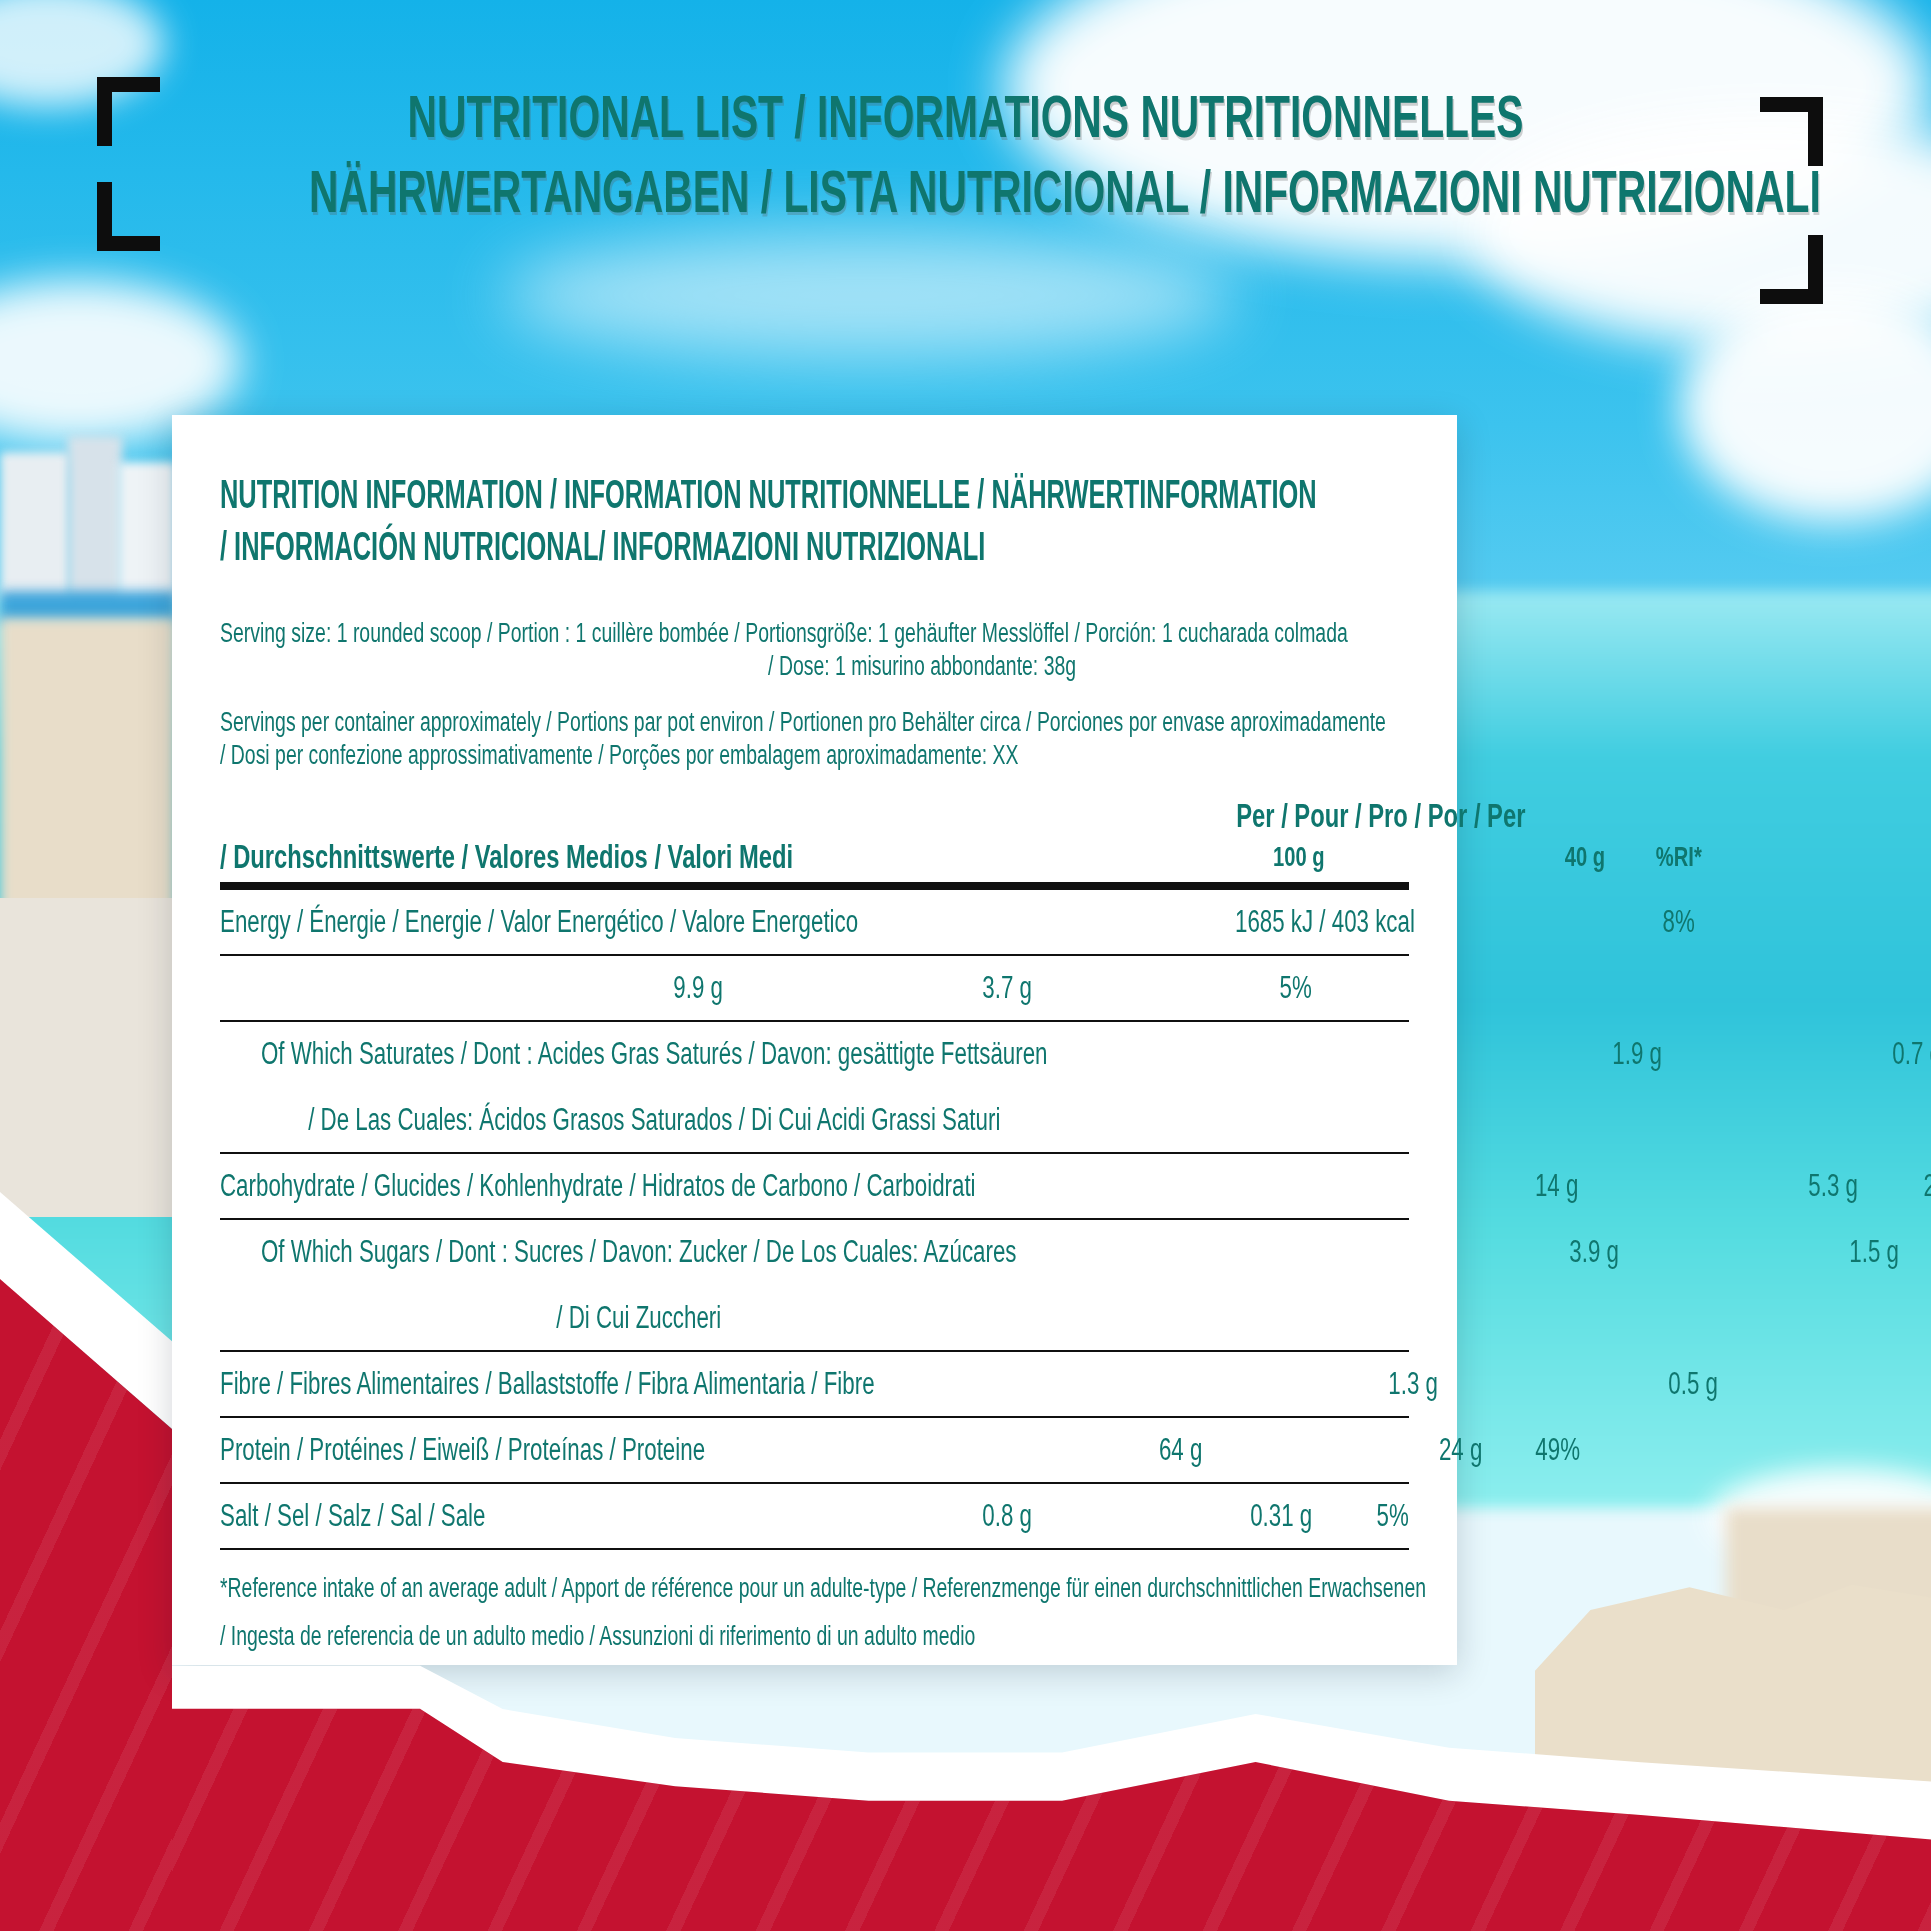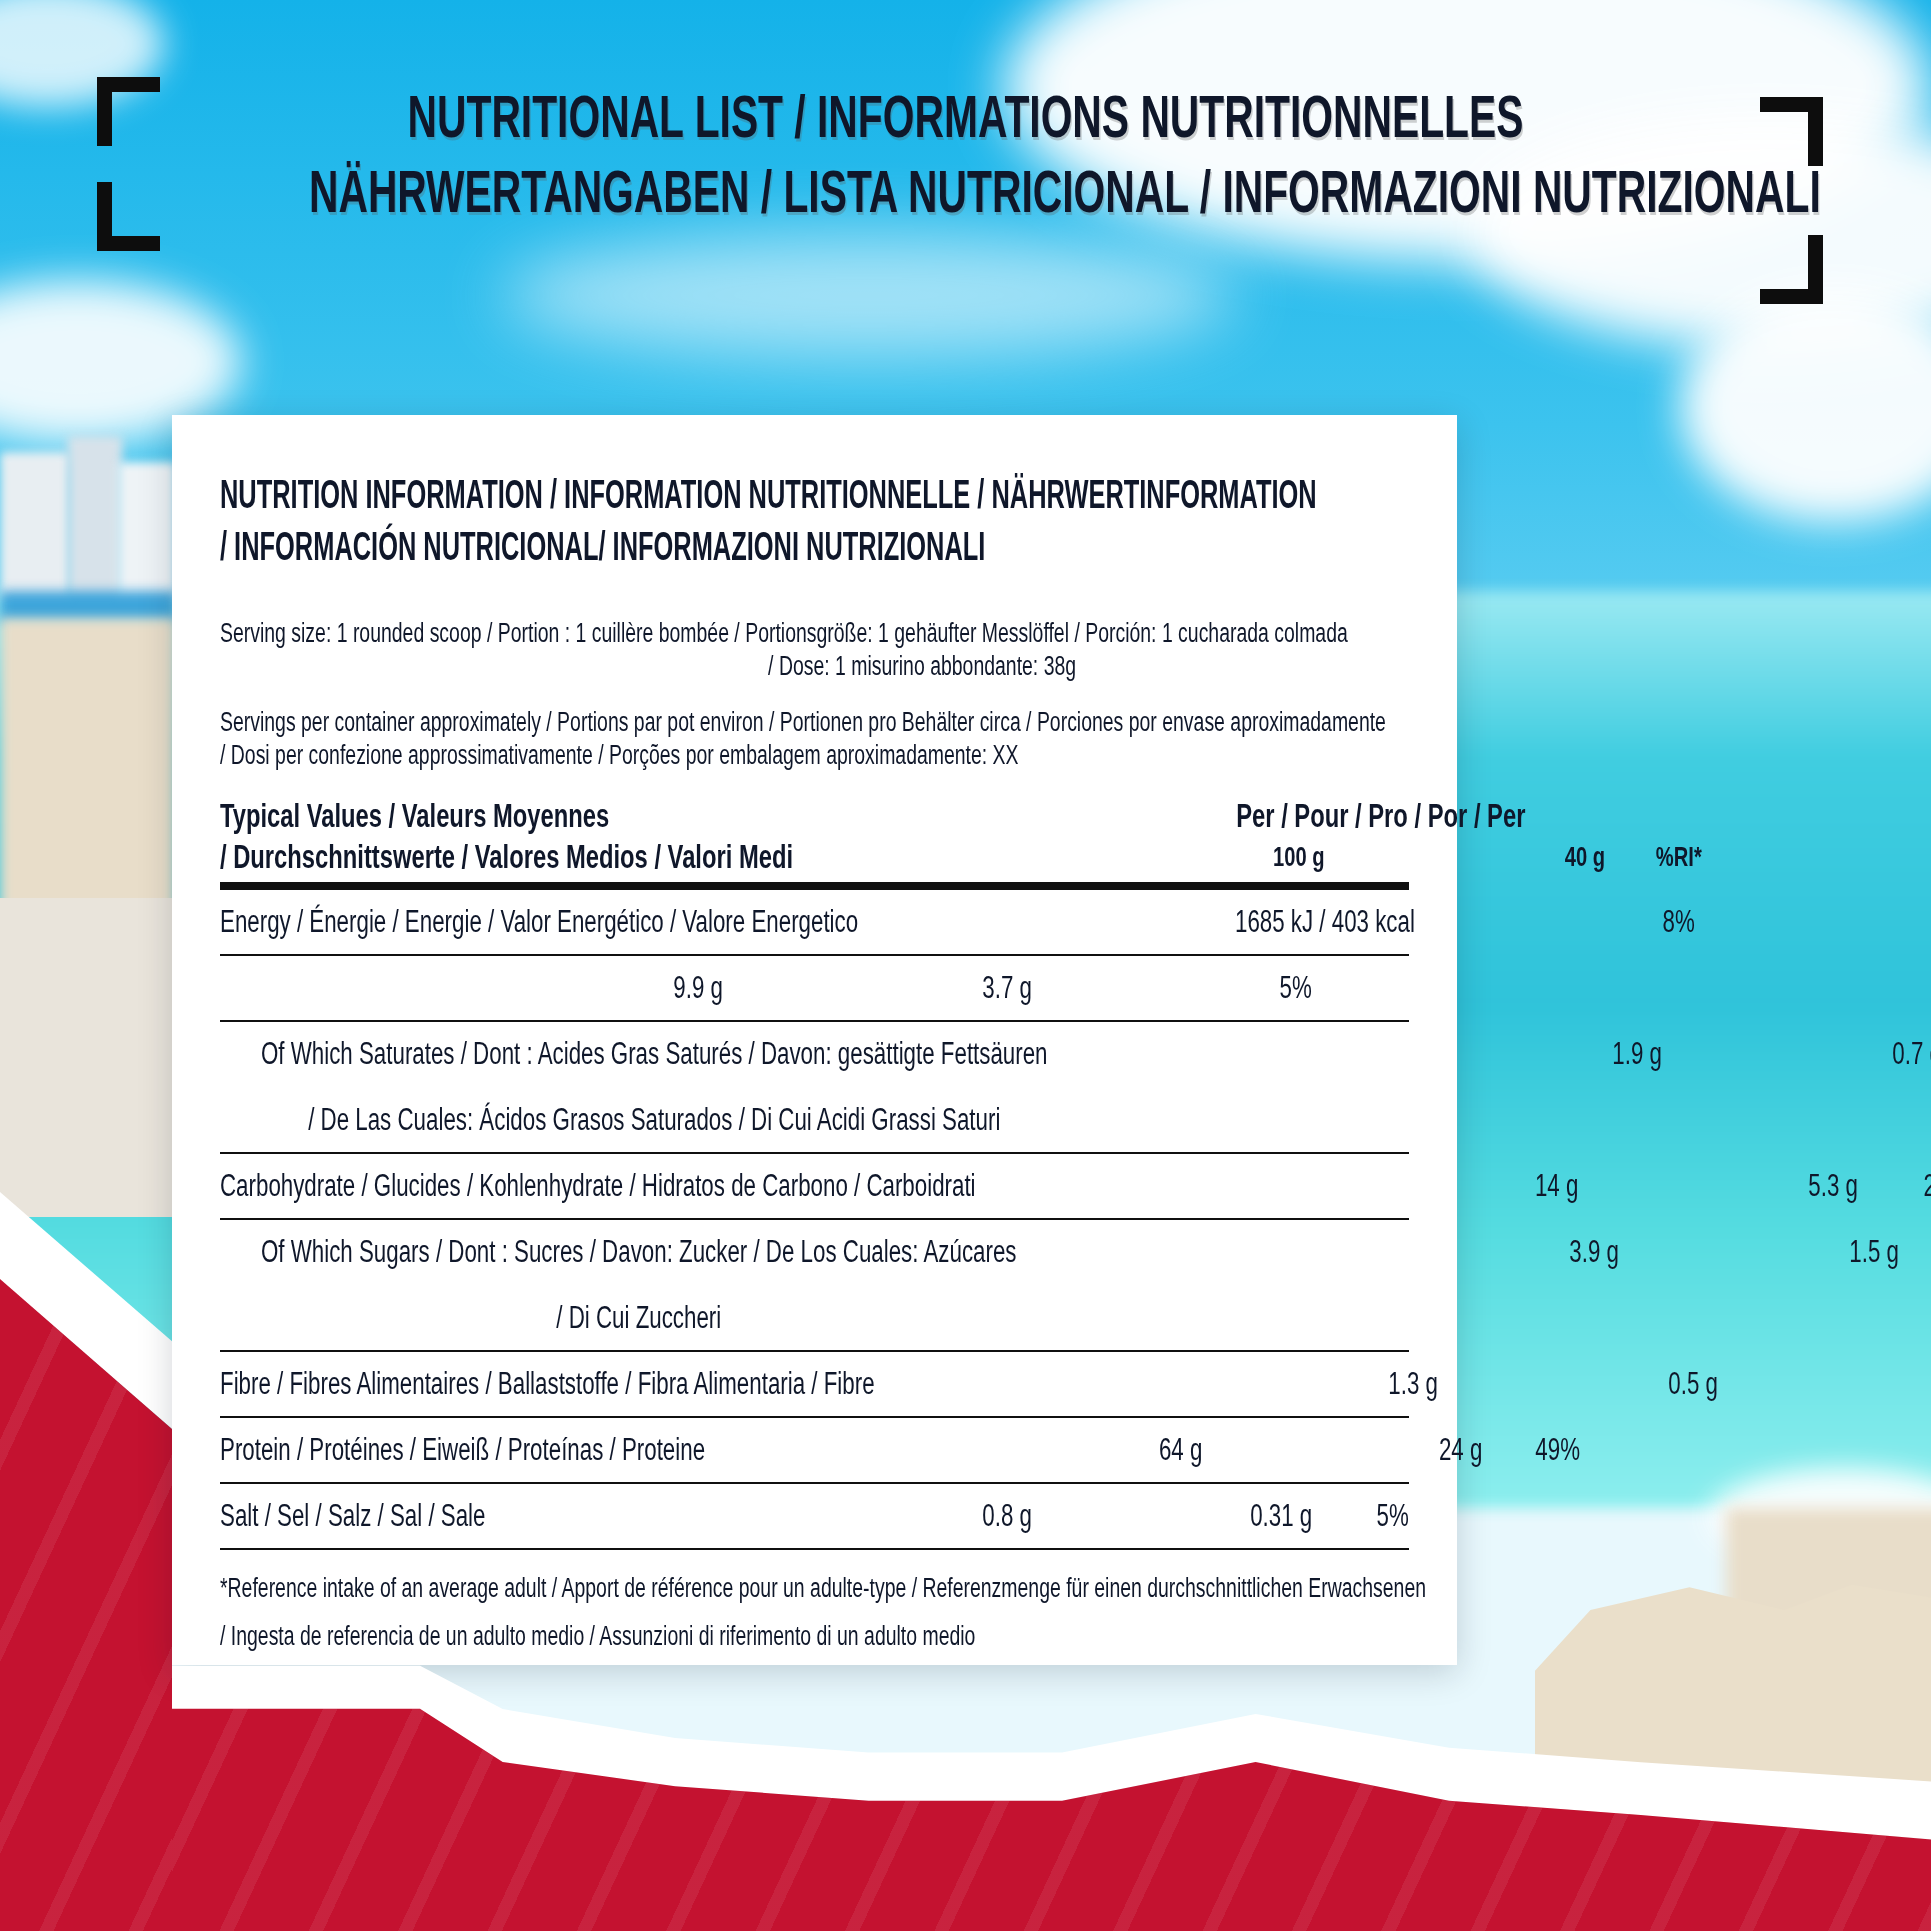--- a/index.html
+++ b/index.html
@@ -1,17 +1,17 @@
 <!DOCTYPE html>
 <html><head>
 <meta charset="utf-8">
 <style>
   html,body{margin:0;padding:0;background:#9adef4;}
   .canvas{position:relative;width:1931px;height:1931px;overflow:hidden;
-          font-family:"Liberation Sans",sans-serif;color:#0f172a;}
+          font-family:"Liberation Sans",sans-serif;color:#0f766e;}
   .abs{position:absolute;}
 
   
   .sky{inset:0;background:linear-gradient(180deg,#14b2e9 0%,#3cc3ee 22%,#6fd3f3 40%,#a5e4f8 55%,#d7f3fc 66%,#e8f8fd 75%);}
   .cloud{background:#ffffff;border-radius:50%;}
   .sea{left:-29px;right:-29px;top:591px;height:917px;
        background:linear-gradient(180deg,#9be9f2 0%,#40cde0 18%,#2fc3da 45%,#55dce0 70%,#8ceeee 100%);
        filter:blur(6.8px);}
   .foam{background:#ffffff;border-radius:50%;}
   .sand{background:#e8ddc9;}
@@ -112,23 +112,20 @@
     <div class="para p1">
       <span class="cond-l">Serving size: 1 rounded scoop / Portion : 1 cuillère bombée / Portionsgröße: 1 gehäufter Messlöffel / Porción: 1 cucharada  colmada</span>
       <span class="cond-l">/ Dose: 1 misurino abbondante: 38g</span>
     </div>
     <div class="para p2">
       <span class="cond-l">Servings per container approximately / Portions par pot environ / Portionen pro Behälter circa / Porciones por envase aproximadamente</span>
       <span class="cond-l">/ Dosi per confezione approssimativamente / Porções por embalagem aproximadamente: XX</span>
     </div>
 
     <div class="t-head">
-      <div class="h-l1">
-          <span class="cond-l">Typical Values / Valeurs Moyennes</span>
-        </div>
       <div class="h-per"><span>Per / Pour / Pro / Por / Per</span></div>
       <div class="h-l2">
           <span class="cond-l">/ Durchschnittswerte / Valores Medios / Valori Medi</span>
         </div>
       <div class="h-num"><span>100 g</span></div>
       <div class="h-num"><span>40 g</span></div>
       <div class="h-num"><span>%RI*</span></div>
     </div>
     <div class="rule-thick"></div>
 

